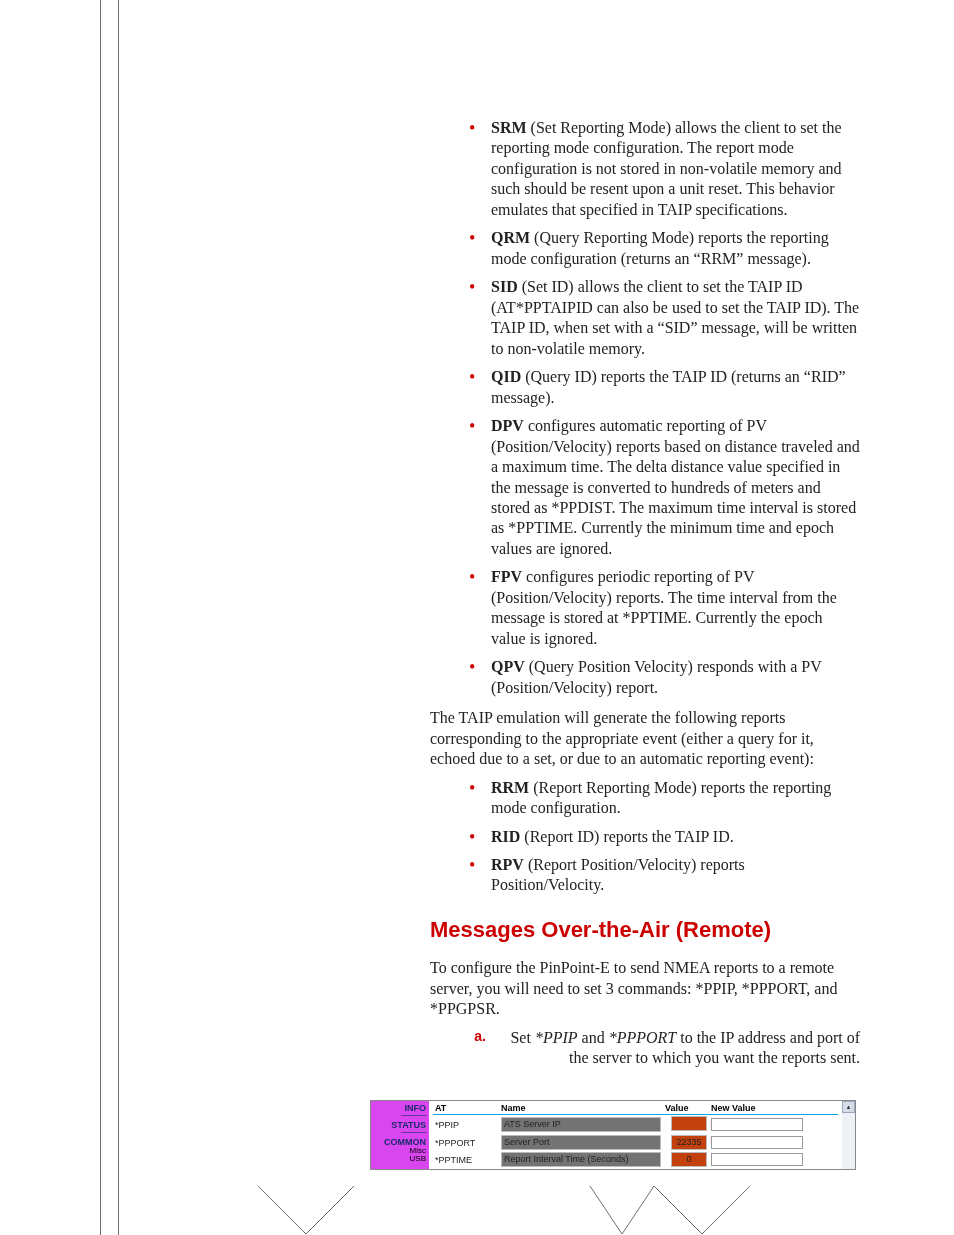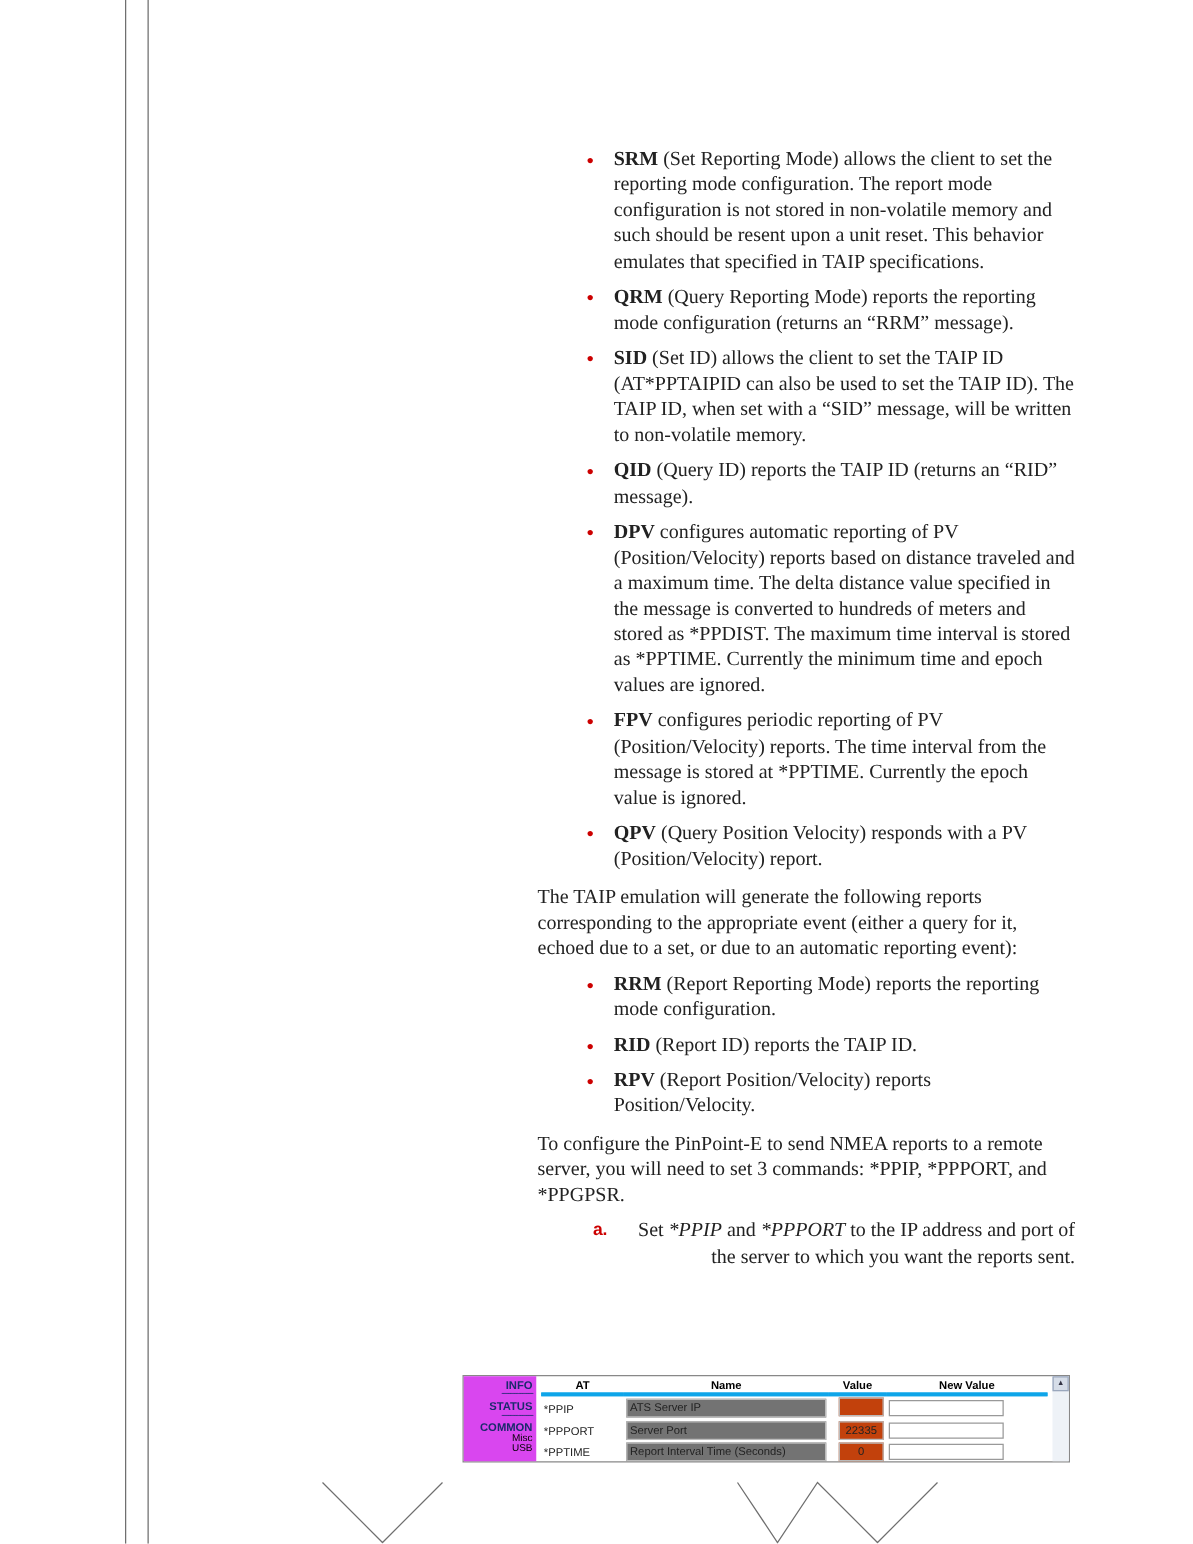--- a/index.html
+++ b/index.html
@@ -151,26 +151,26 @@
     font-size:7px;
     line-height:10px;
     text-align:center;
     color:#334;
   }
   table.cp-table {
     width: 100%;
     border-collapse: collapse;
   }
   table.cp-table th {
-    text-align: center;
+    text-align: left;
     font-weight: 700;
     font-size: 9px;
     color: #000;
     padding: 0 2px 1px 2px;
-    border-bottom: 3px solid #0ea5e9;
+    border-bottom: 1px solid #0ea5e9;
   }
   table.cp-table td {
     font-size: 9px;
     padding: 1px 2px;
     vertical-align: middle;
   }
   .col-at { width: 62px; }
   .col-name { width: 160px; }
   .col-value { width: 42px; text-align:right; }
   .col-newvalue { }
@@ -236,20 +236,21 @@
     </ul>
 
     <p class="para">The TAIP emulation will generate the following reports corresponding to the appropriate event (either a query for it, echoed due to a set, or due to an automatic reporting event):</p>
 
     <ul class="main-ul">
       <li><span class="b">RRM</span><span> (Report Reporting Mode) reports the reporting mode configuration.</span></li>
       <li><span class="b">RID</span><span> (Report ID) reports the TAIP ID.</span></li>
       <li><span class="b">RPV</span><span> (Report Position/Velocity) reports Position/Velocity.</span></li>
     </ul>
 
+    <h2 class="section-title">Messages Over-the-Air (Remote)</h2>
 
     <p class="para">To configure the PinPoint-E to send NMEA reports to a remote server, you will need to set 3 commands: *PPIP, *PPPORT, and *PPGPSR.</p>
 
     <div class="ol-a">
       <span class="marker">a.</span>
       <span class="txt">
         <span>Set </span><span class="i">*PPIP</span><span> and </span><span class="i">*PPPORT</span><span> to the IP address and port of the server to which you want the reports sent.</span>
       </span>
     </div>
 

